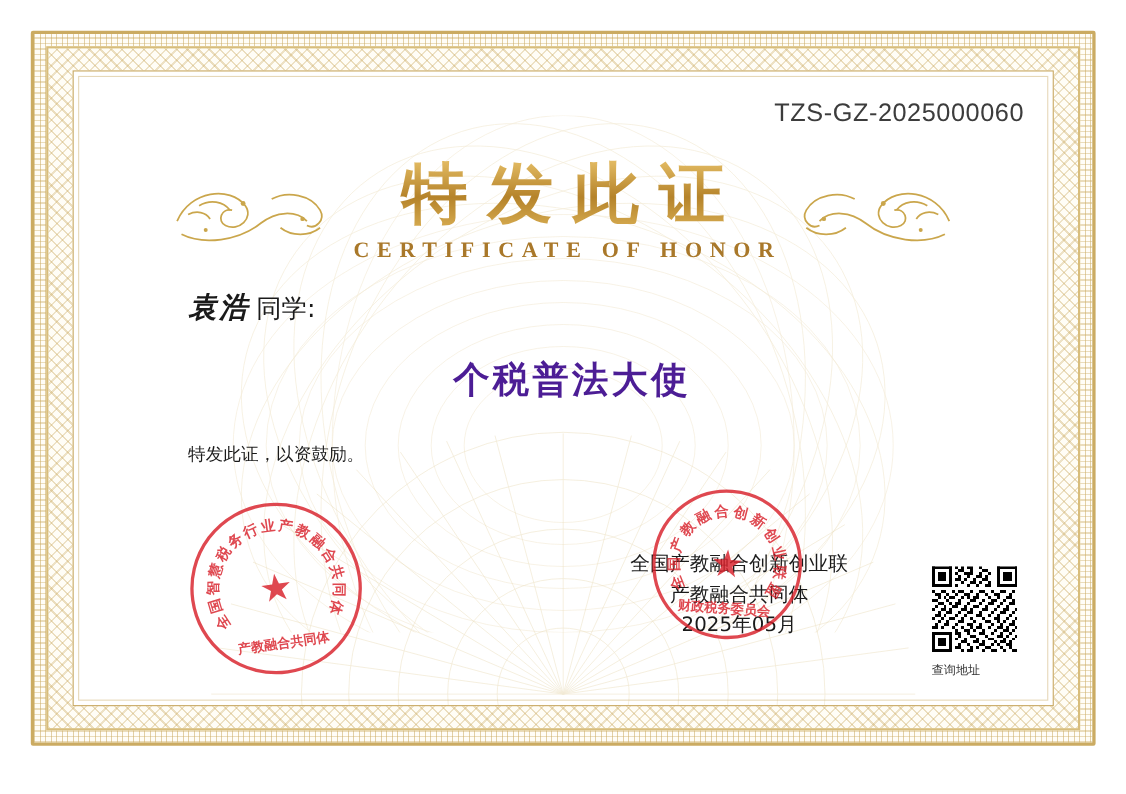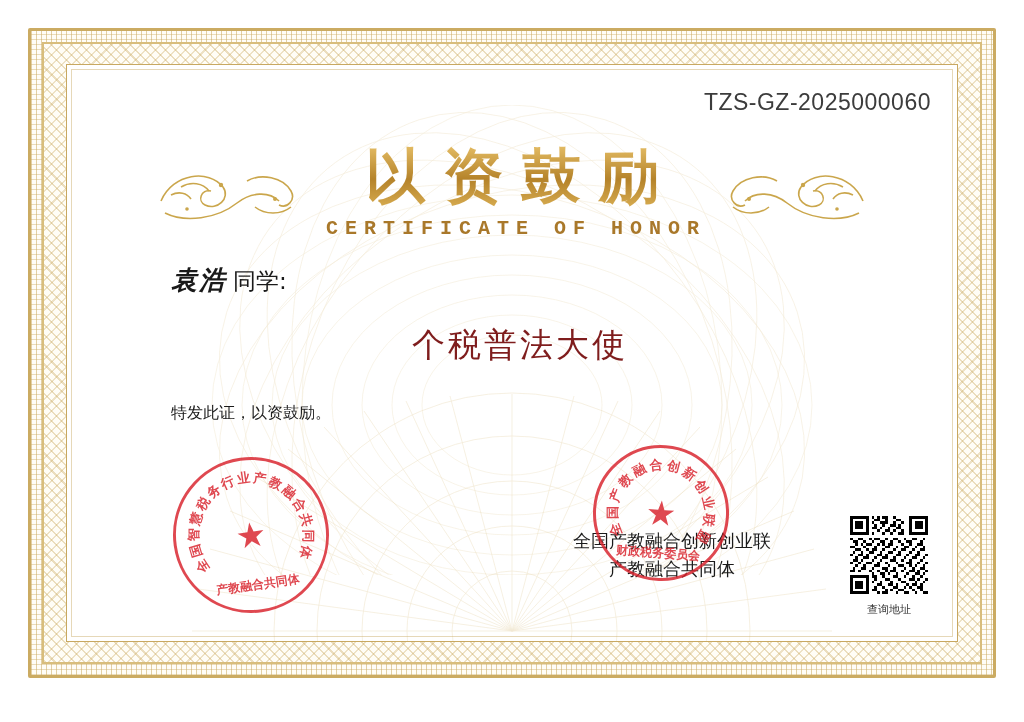--- a/index.html
+++ b/index.html
@@ -136,21 +136,21 @@
     color: transparent;
     font-family: "DejaVu Sans", "Liberation Sans", sans-serif;
     line-height: 1.1;
     padding-left: 18px;
   }
   .title-sub {
     margin-top: 8px;
     font-size: 20px;
     letter-spacing: 7px;
     color: #a9782a;
-    font-family: Liberation Mono, monospace;
+    font-family: Liberation Serif, serif;
     font-weight: bold;
     padding-left: 8px;
   }
   .orn {
     position: absolute;
     top: 18px;
     width: 150px;
     height: 70px;
     opacity: 0.95;
   }
@@ -181,24 +181,24 @@
     margin-right: 6px;
   }
   .paragraph {
     text-indent: 2em;
     font-size: 21px;
     line-height: 38px;
   }
   .award-title {
     text-align: center;
     font-size: 33px;
-    font-weight: normal;
+    font-weight: bold;
     letter-spacing: 3px;
     margin: 26px 0 30px 0;
-    color: #7f1d1d;
+    color: #4c1d95;
     font-family: "DejaVu Sans", "Liberation Sans", sans-serif;
   }
   .closing {
     font-size: 16px;
     margin-top: 4px;
   }
 
   
   .issuer {
     position: absolute;
@@ -277,21 +277,20 @@
     height: 130px;
     transform: rotate(4deg);
   }
 
   
   .qr-wrap {
     position: absolute;
     right: 26px;
     bottom: 24px;
     width: 84px;
-    text-align: center;
     z-index: 3;
   }
   .qr-code {
     width: 78px;
     height: 78px;
     margin: 0 auto;
     background: #ffffff;
   }
   .qr-label {
     margin-top: 4px;
@@ -375,21 +374,21 @@
           <path d="M104 46 C114 54, 130 54, 140 46"></path>
           <path d="M20 34 C28 30, 36 32, 40 38"></path>
         </g>
         <g fill="#c8a243">
           <circle cx="70" cy="24" r="2.2"></circle>
           <circle cx="124" cy="38" r="2"></circle>
           <circle cx="36" cy="48" r="1.8"></circle>
         </g>
       </svg>
 
-      <div class="title-main">以资鼓励</div>
+      <div class="title-main">特发此证</div>
       <div class="title-sub">CERTIFICATE OF HONOR</div>
 
       <svg class="orn right" viewBox="0 0 150 70">
         <g fill="none" stroke="#c8a243" stroke-width="1.6">
           <path d="M10 40 C22 12, 58 8, 72 26 C80 37, 66 50, 54 44 C46 40, 50 28, 60 30"></path>
           <path d="M14 52 C34 62, 66 58, 86 42 C100 31, 118 30, 128 40"></path>
           <path d="M96 20 C110 12, 132 16, 140 30 C145 39, 136 48, 128 44"></path>
           <path d="M30 26 C40 20, 52 22, 58 30"></path>
           <path d="M104 46 C114 54, 130 54, 140 46"></path>
           <path d="M20 34 C28 30, 36 32, 40 38"></path>
@@ -406,20 +405,21 @@
       <div class="recipient-line">
         <span class="recipient-name">袁浩</span><span>同学:</span>
       </div>
       <div class="award-title">个税普法大使</div>
       <div class="closing">特发此证，以资鼓励。</div>
     </div>
 
     <div class="issuer">
       <div>全国产教融合创新创业联</div>
       <div>产教融合共同体</div>
+      <div>2025年05月</div>
     </div>
 
     <div class="seal" id="seal-left">
       <div class="seal-inner"></div>
       <div class="seal-arc-text">
           <span style="transform: rotate(-205deg) translate(58px) rotate(90deg) translate(-6px, -8px);">全</span>
           <span style="transform: rotate(-188.571deg) translate(58px) rotate(90deg) translate(-6px, -8px);">国</span>
           <span style="transform: rotate(-172.143deg) translate(58px) rotate(90deg) translate(-6px, -8px);">智</span>
           <span style="transform: rotate(-155.714deg) translate(58px) rotate(90deg) translate(-6px, -8px);">慧</span>
           <span style="transform: rotate(-139.286deg) translate(58px) rotate(90deg) translate(-6px, -8px);">税</span>

